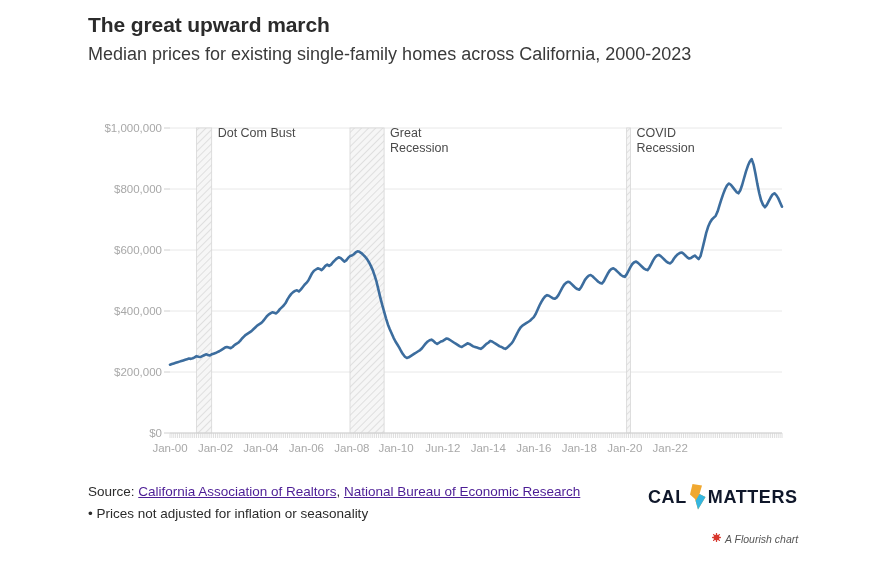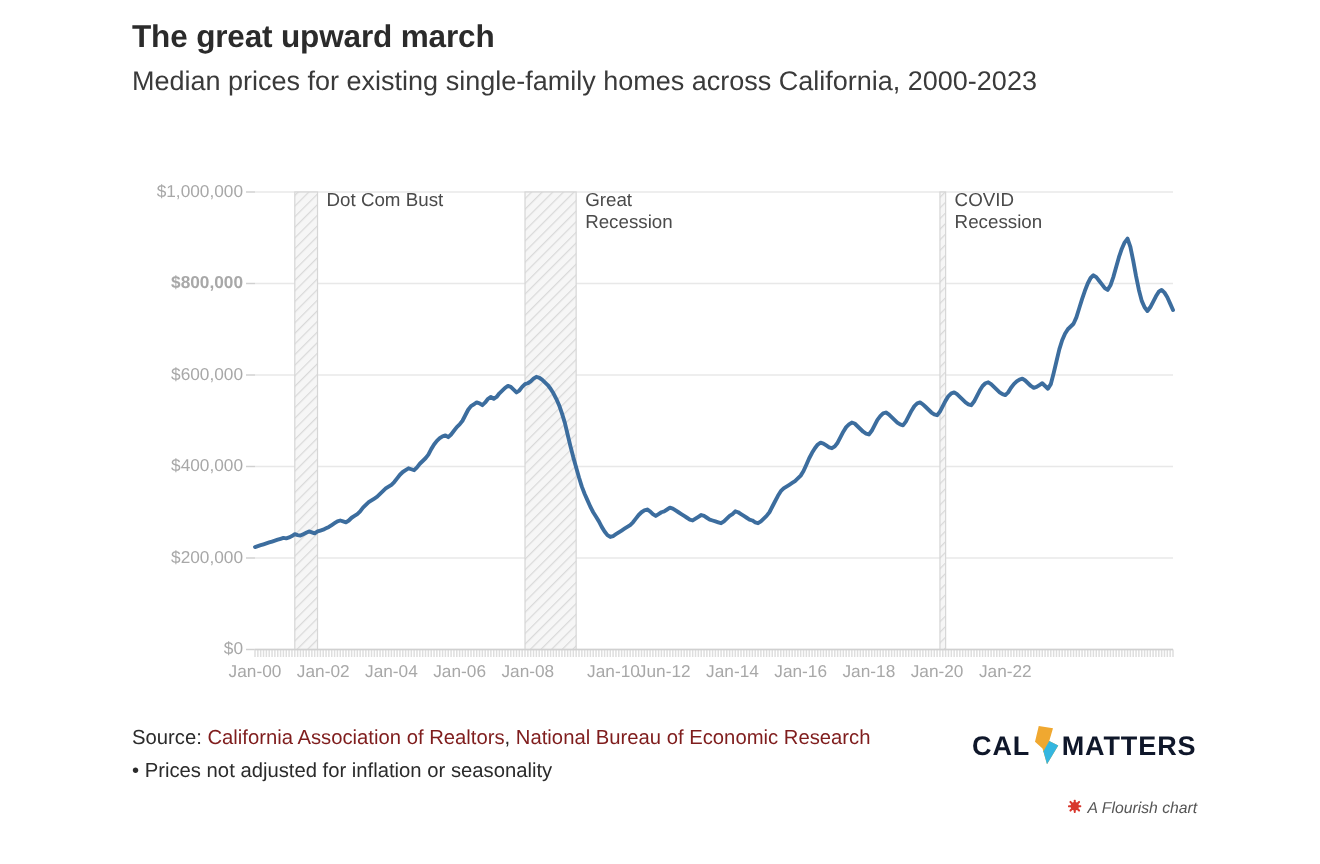--- a/index.html
+++ b/index.html
@@ -130,21 +130,22 @@
     left: 88px;
     top: 482px;
     width: 720px;
   }
   .source-line {
     font-size: 13.5px;
     color: #2b2b2b;
     line-height: 1.45;
   }
   .source-link {
-    color: #7f1d1d;
+    color: #4c1d95;
+    text-decoration: underline;
     cursor: pointer;
   }
   .note-line {
     font-size: 13.5px;
     color: #2b2b2b;
     line-height: 1.45;
     margin-top: 2px;
   }
 
   .logo {
@@ -199,21 +200,21 @@
     <div class="chart-subtitle">Median prices for existing single-family homes across California, 2000-2023</div>
   </div>
 
   <div class="chart-area">
 
     <div class="y-axis-labels" id="y-axis-labels">
         <div class="y-label" style="top: 305px;">$0</div>
         <div class="y-label" style="top: 244px;">$200,000</div>
         <div class="y-label" style="top: 183px;">$400,000</div>
         <div class="y-label" style="top: 122px;">$600,000</div>
-        <div class="y-label" style="top: 61px; font-weight: bold;">$800,000</div>
+        <div class="y-label" style="top: 61px;">$800,000</div>
         <div class="y-label" style="top: 0px;">$1,000,000</div>
       </div>
 
     <div class="plot">
       <svg class="plot-svg" id="plot-svg" viewBox="0 0 612 305" preserveAspectRatio="none">
         <defs>
           <pattern id="hatch" patternUnits="userSpaceOnUse" width="5" height="5" patternTransform="rotate(45)">
             <rect width="5" height="5" fill="#f6f6f6"></rect>
             <line x1="0" y1="0" x2="0" y2="5" stroke="#d9d9d9" stroke-width="1.6"></line>
           </pattern>
@@ -575,21 +576,21 @@
         <div class="annotation" style="left: 466.421px; top: -2px;">COVID
 Recession</div>
       </div>
 
     <div class="x-axis-labels" id="x-axis-labels">
         <div class="x-label" style="left: 0px;">Jan-00</div>
         <div class="x-label" style="left: 45.4737px;">Jan-02</div>
         <div class="x-label" style="left: 90.9474px;">Jan-04</div>
         <div class="x-label" style="left: 136.421px;">Jan-06</div>
         <div class="x-label" style="left: 181.895px;">Jan-08</div>
-        <div class="x-label" style="left: 239px;">Jan-10</div>
+        <div class="x-label" style="left: 226px;">Jan-10</div>
         <div class="x-label" style="left: 272.842px;">Jun-12</div>
         <div class="x-label" style="left: 318.316px;">Jan-14</div>
         <div class="x-label" style="left: 363.789px;">Jan-16</div>
         <div class="x-label" style="left: 409.263px;">Jan-18</div>
         <div class="x-label" style="left: 454.737px;">Jan-20</div>
         <div class="x-label" style="left: 500.211px;">Jan-22</div>
       </div>
   </div>
 
   <div class="footer">

